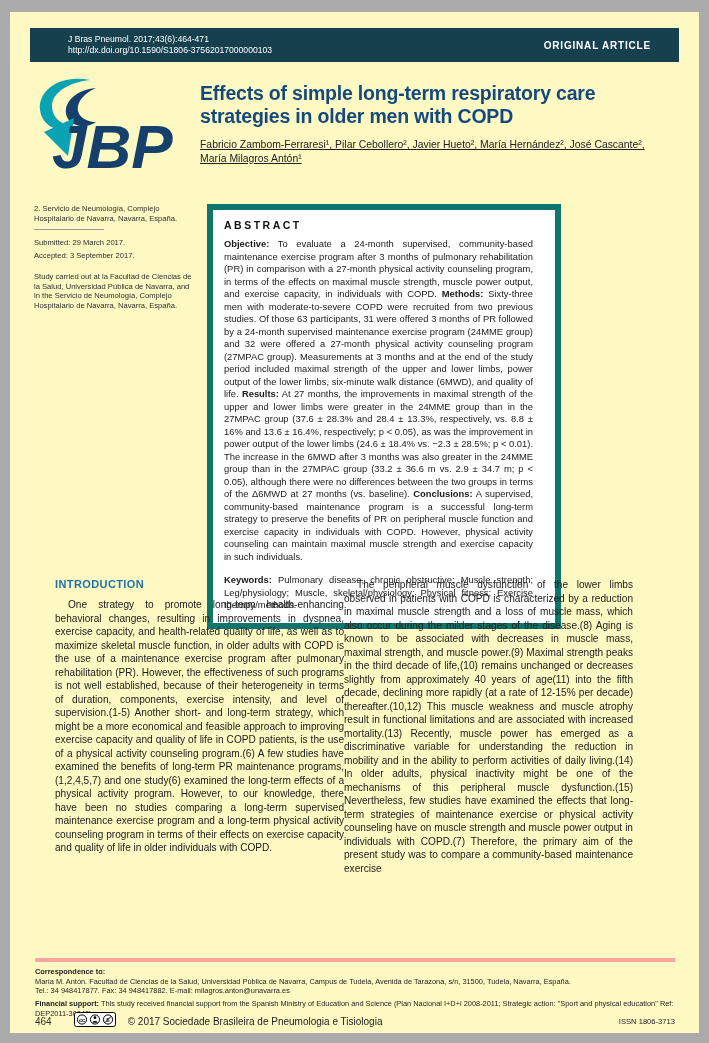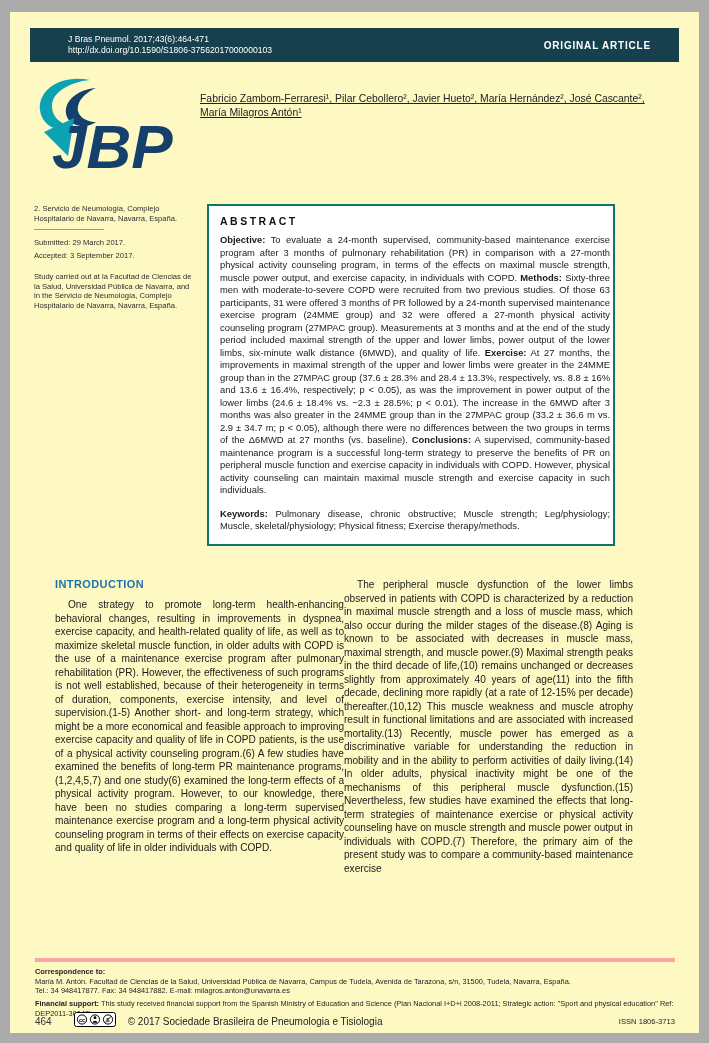--- a/index.html
+++ b/index.html
@@ -67,23 +67,23 @@
     color: #2c2c2c;
   }
   .sidebar p { margin-bottom: 3px; }
   .sb-gap { height: 8px; }
   .sb-divider { width: 70px; height: 1px; background: #9a9a9a; margin: 6px 0 8px 0; }
 
   
   .abstract-box {
     position: absolute;
     left: 197px; top: 192px;
-    width: 408px;
-    border: 2px solid #0f766e;
-    padding: 9px 3px 11px 11px;
+    width: 354px;
+    border: 6px solid #0f766e;
+    padding: 9px 22px 11px 11px;
     background: #fff;
   }
   .abstract-heading {
     font-size: 10.5px;
     font-weight: bold;
     letter-spacing: 2.5px;
     color: #111;
     margin-bottom: 7px;
   }
   .abstract-text, .keywords-text {
@@ -160,41 +160,42 @@
   <div class="masthead">
     <div class="logo-wrap">
       <svg width="165" height="108" viewBox="0 0 165 108">
         <path d="M60 6 C30 0 8 16 10 36 C12 54 34 62 50 52 C36 54 22 46 22 32 C22 18 40 8 60 6 Z" fill="#0ba3b3"></path>
         <path d="M66 14 C44 16 32 30 37 43 C41 53 57 55 66 48 C55 48 46 41 48 32 C50 23 59 17 66 14 Z" fill="#14406b"></path>
         <path d="M14 58 L44 44 L38 82 Z" fill="#0ba3b3"></path>
         <text x="22" y="94" font-size="62" font-weight="bold" font-style="italic" fill="#14406b" font-family="'Liberation Sans', sans-serif">JBP</text>
       </svg>
     </div>
     <div class="head-block">
+      <div class="paper-title">Effects of simple long-term respiratory care strategies in older men with COPD</div>
       <div class="authors">Fabricio Zambom-Ferraresi¹, Pilar Cebollero², Javier Hueto², María Hernández², José Cascante², María Milagros Antón¹</div>
     </div>
   </div>
 
   <div class="sidebar">
     <p>2. Servicio de Neumología, Complejo Hospitalario de Navarra, Navarra, España.</p>
     <div class="sb-divider"></div>
     <p>Submitted: 29 March 2017.</p>
     <p>Accepted: 3 September 2017.</p>
     <div class="sb-gap"></div>
     <p>Study carried out at la Facultad de Ciencias de la Salud, Universidad Pública de Navarra, and in the Servicio de Neumología, Complejo Hospitalario de Navarra, Navarra, España.</p>
   </div>
 
   <div class="abstract-box">
     <div class="abstract-heading">ABSTRACT</div>
     <p class="abstract-text">
       <b>Objective:</b>
       <span>To evaluate a 24-month supervised, community-based maintenance exercise program after 3 months of pulmonary rehabilitation (PR) in comparison with a 27-month physical activity counseling program, in terms of the effects on maximal muscle strength, muscle power output, and exercise capacity, in individuals with COPD.</span>
       <b>Methods:</b>
       <span>Sixty-three men with moderate-to-severe COPD were recruited from two previous studies. Of those 63 participants, 31 were offered 3 months of PR followed by a 24-month supervised maintenance exercise program (24MME group) and 32 were offered a 27-month physical activity counseling program (27MPAC group). Measurements at 3 months and at the end of the study period included maximal strength of the upper and lower limbs, power output of the lower limbs, six-minute walk distance (6MWD), and quality of life.</span>
-      <b>Exercise:</b>
+      <b>Results:</b>
       <span>At 27 months, the improvements in maximal strength of the upper and lower limbs were greater in the 24MME group than in the 27MPAC group (37.6 ± 28.3% and 28.4 ± 13.3%, respectively, vs. 8.8 ± 16% and 13.6 ± 16.4%, respectively; p &lt; 0.05), as was the improvement in power output of the lower limbs (24.6 ± 18.4% vs. −2.3 ± 28.5%; p &lt; 0.01). The increase in the 6MWD after 3 months was also greater in the 24MME group than in the 27MPAC group (33.2 ± 36.6 m vs. 2.9 ± 34.7 m; p &lt; 0.05), although there were no differences between the two groups in terms of the Δ6MWD at 27 months (vs. baseline).</span>
       <b>Conclusions:</b>
       <span>A supervised, community-based maintenance program is a successful long-term strategy to preserve the benefits of PR on peripheral muscle function and exercise capacity in individuals with COPD. However, physical activity counseling can maintain maximal muscle strength and exercise capacity in such individuals.</span>
     </p>
     <p class="keywords-text">
       <b>Keywords:</b>
       <span>Pulmonary disease, chronic obstructive; Muscle strength; Leg/physiology; Muscle, skeletal/physiology; Physical fitness; Exercise therapy/methods.</span>
     </p>
   </div>
 

